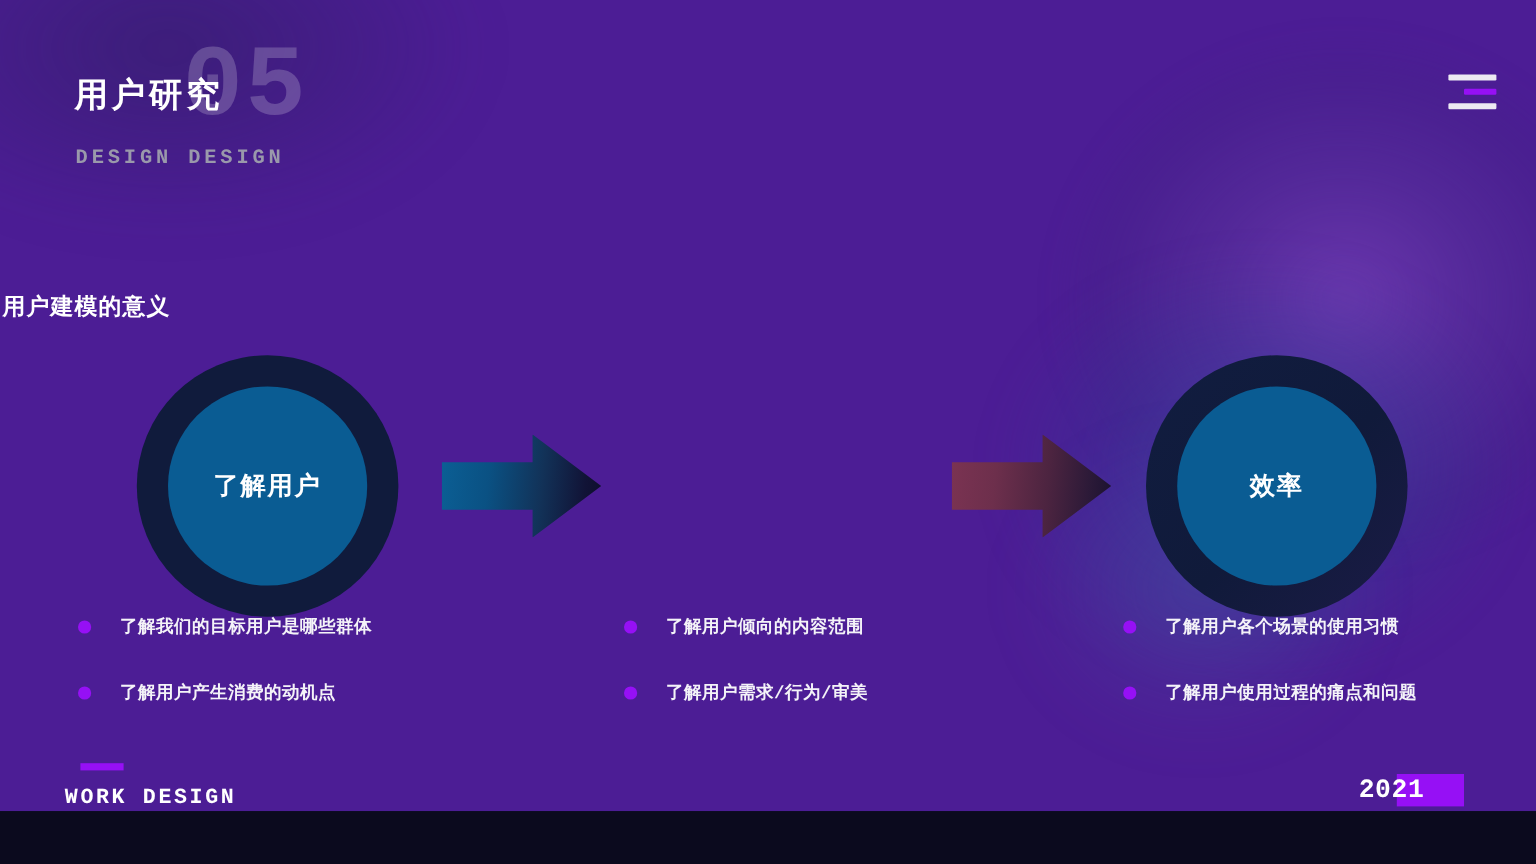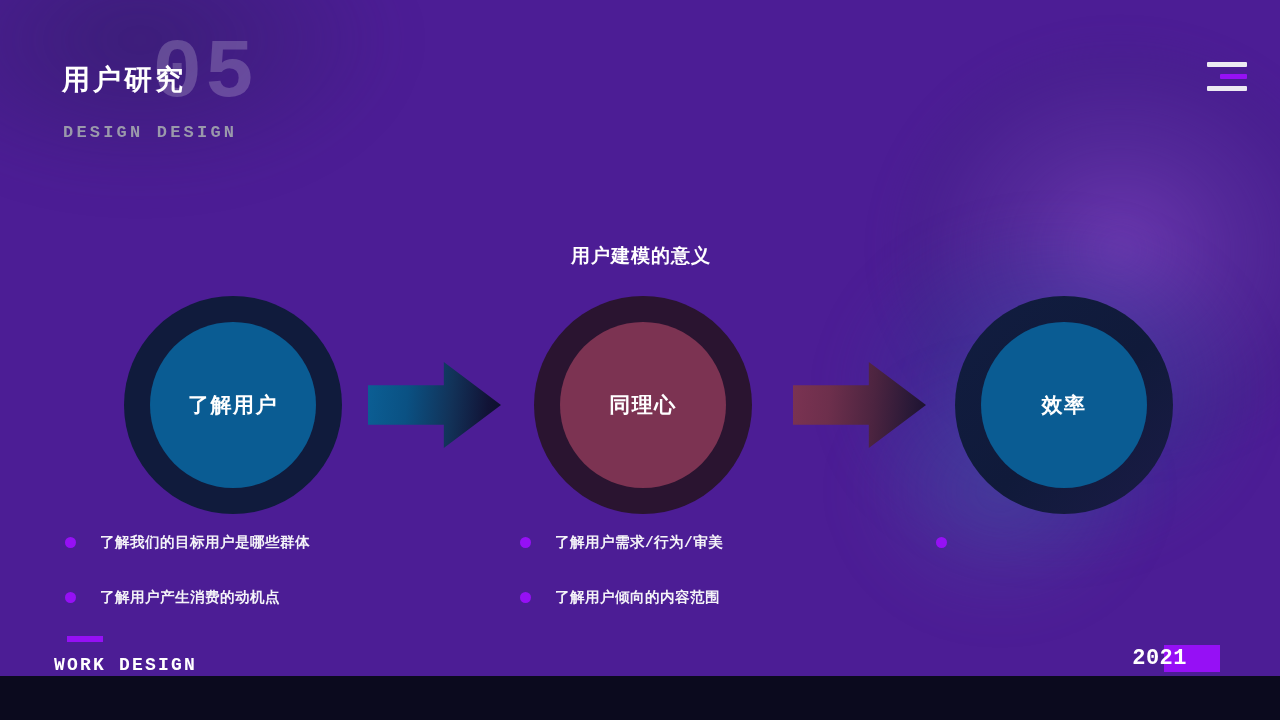--- a/index.html
+++ b/index.html
@@ -133,21 +133,21 @@
     color: #f2f1f7;
     letter-spacing: 0.2px;
   }
 
   
   .section-heading {
     position: absolute;
     left: 2px;
     right: 0;
     top: 243px;
-    text-align: center;
+    text-align: left;
     font-size: 19px;
     font-weight: 700;
     letter-spacing: 1px;
     color: #ffffff;
   }
 
   
   .diagram {
     position: absolute;
     left: 0;
@@ -179,21 +179,21 @@
   }
   .node .node-label {
     position: relative;
     z-index: 3;
     font-size: 21px;
     font-weight: 700;
     letter-spacing: 1.5px;
     color: #ffffff;
   }
 
-  .node-1 { left: 124px; top: 0px; text-align: right; }
+  .node-1 { left: 114px; top: 0px; text-align: right; }
   .node-1 .ring { background: #101b3c; }
   .node-1 .core { background: #0a5c93; }
 
   .node-2 { left: 534px; top: 0px; }
   .node-2 .ring { background: #2a1430; }
   .node-2 .core { background: #7c3352; }
 
   .node-3 { left: 955px; top: 0px; }
   .node-3 .ring { background: linear-gradient(135deg,#111d40 0%, #101a3a 55%, #1b1b46 100%); }
   .node-3 .core { background: #0a5c93; }
@@ -215,21 +215,21 @@
     background: linear-gradient(95deg, #0b5f95 0%, #0a5183 30%, #123258 62%, #111336 88%, #0d0e2c 100%);
   }
   .arrow-2 { left: 793px; }
   .arrow-2 .shape {
     background: linear-gradient(95deg, #7b3352 0%, #6d2f4c 28%, #4c2440 60%, #2a1937 86%, #1a1130 100%);
   }
 
   
   .bullets {
     position: absolute;
-    top: 528px;
+    top: 508px;
     left: 0;
     width: 1280px;
     height: 96px;
   }
   .bullet-col {
     position: absolute;
     top: 0;
   }
   .col-1 { left: 65px; }
   .col-2 { left: 520px; }
@@ -324,25 +324,20 @@
     <div class="node node-1">
       <div class="ring"></div>
       <div class="core"></div>
       <div class="node-label">了解用户</div>
     </div>
 
     <div class="arrow arrow-1">
       <div class="shape"></div>
     </div>
 
-    <div class="node node-2">
-      <div class="ring"></div>
-      <div class="core"></div>
-      <div class="node-label">同理心</div>
-    </div>
 
     <div class="arrow arrow-2">
       <div class="shape"></div>
     </div>
 
     <div class="node node-3">
       <div class="ring"></div>
       <div class="core"></div>
       <div class="node-label">效率</div>
     </div>
@@ -358,31 +353,36 @@
       </div>
       <div class="bullet-row">
         <div class="bullet-dot"></div>
         <div class="bullet-text">了解用户产生消费的动机点</div>
       </div>
     </div>
 
     <div class="bullet-col col-2">
       <div class="bullet-row">
         <div class="bullet-dot"></div>
+        <div class="bullet-text">了解用户倾向的内容范围</div>
+      </div>
+      <div class="bullet-row">
+        <div class="bullet-dot"></div>
         <div class="bullet-text">了解用户需求/行为/审美</div>
       </div>
-      <div class="bullet-row">
-        <div class="bullet-dot"></div>
-        <div class="bullet-text">了解用户倾向的内容范围</div>
-      </div>
     </div>
 
     <div class="bullet-col col-3">
       <div class="bullet-row">
         <div class="bullet-dot"></div>
+        <div class="bullet-text">了解用户各个场景的使用习惯</div>
+      </div>
+      <div class="bullet-row">
+        <div class="bullet-dot"></div>
+        <div class="bullet-text">了解用户使用过程的痛点和问题</div>
       </div>
     </div>
 
   </div>
 
   <div class="footer-bar"></div>
   <div class="footer-brand">WORK DESIGN</div>
   <div class="year-block"></div>
   <div class="year-text">2021</div>
 

